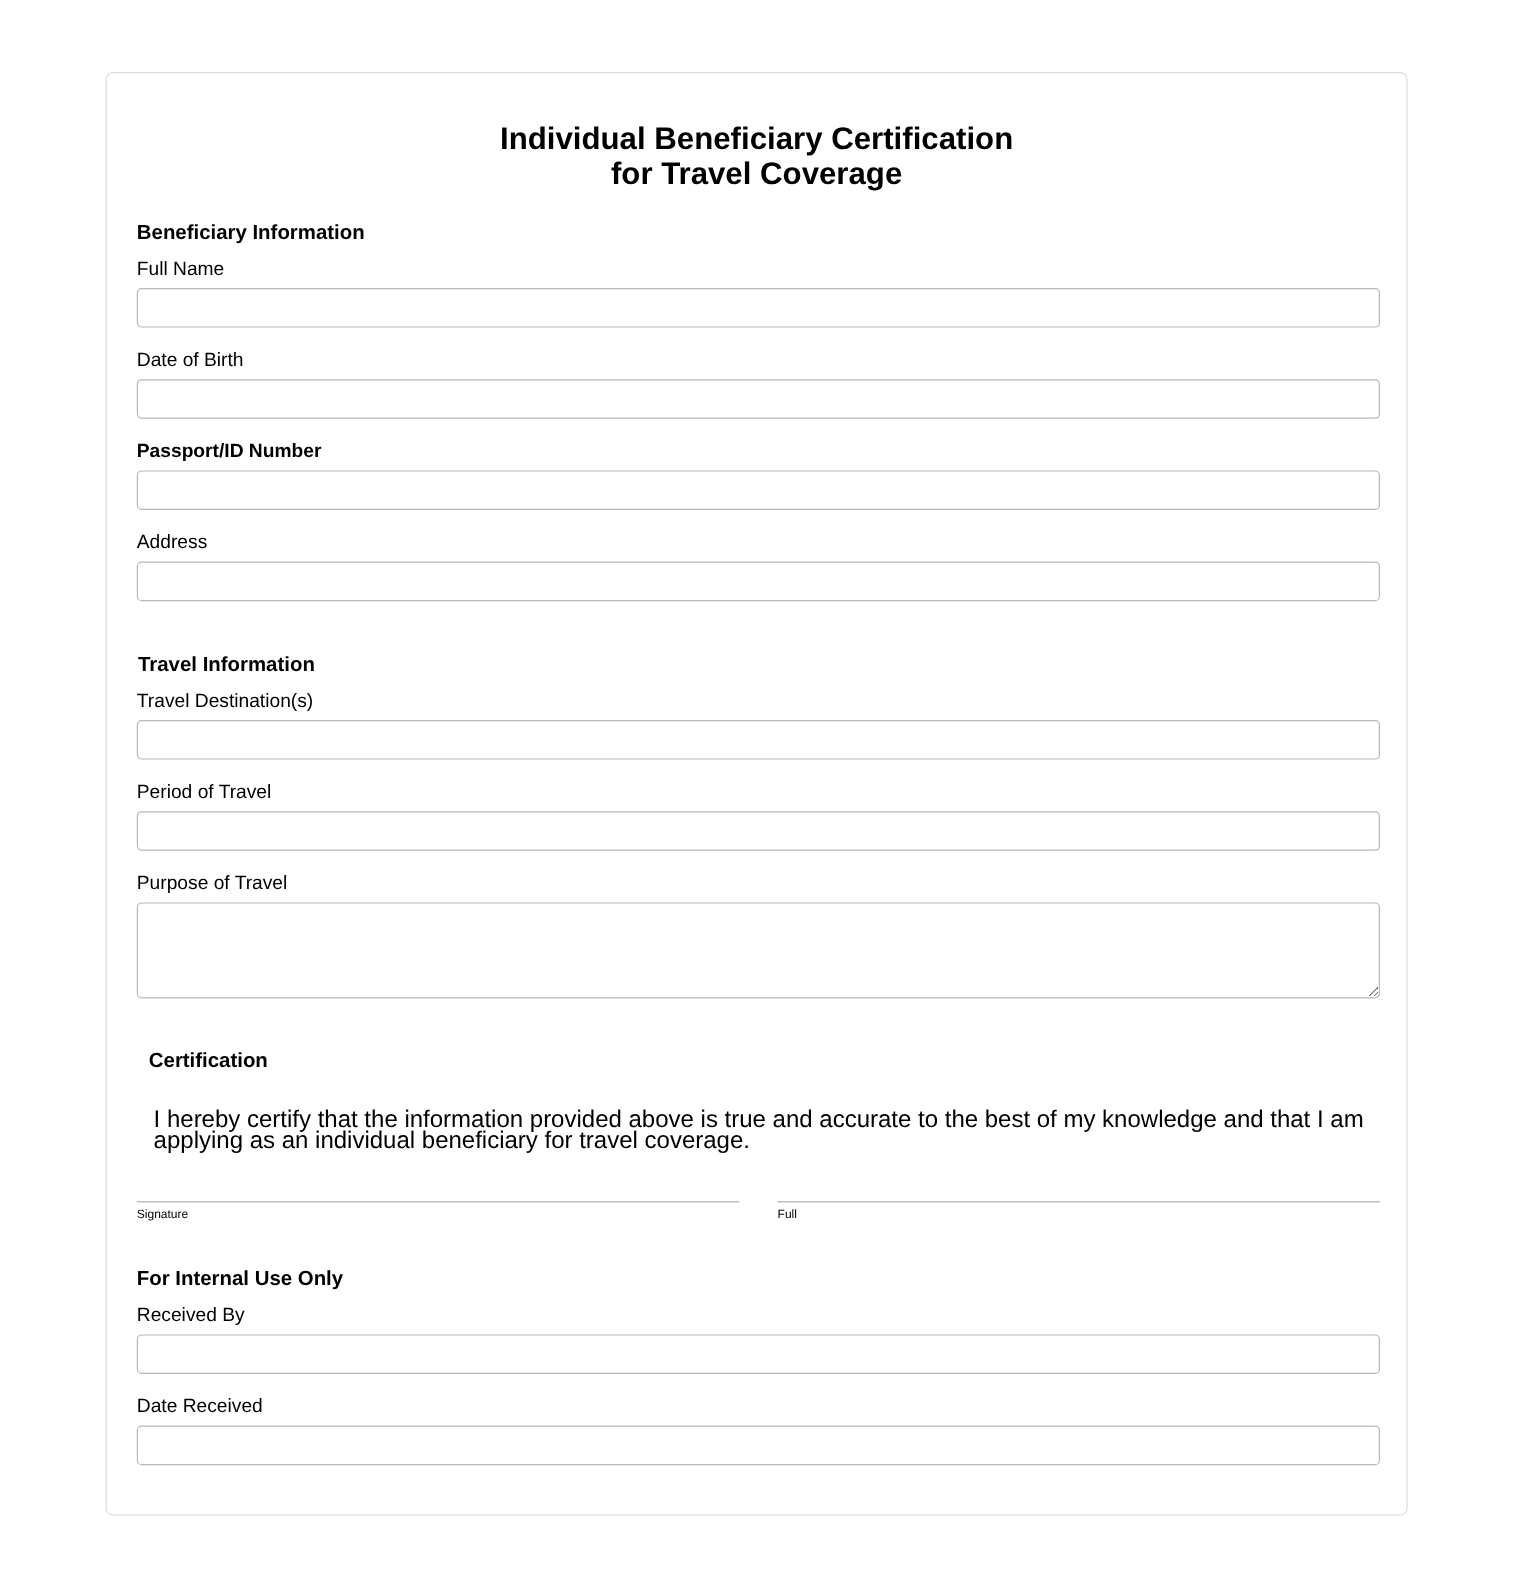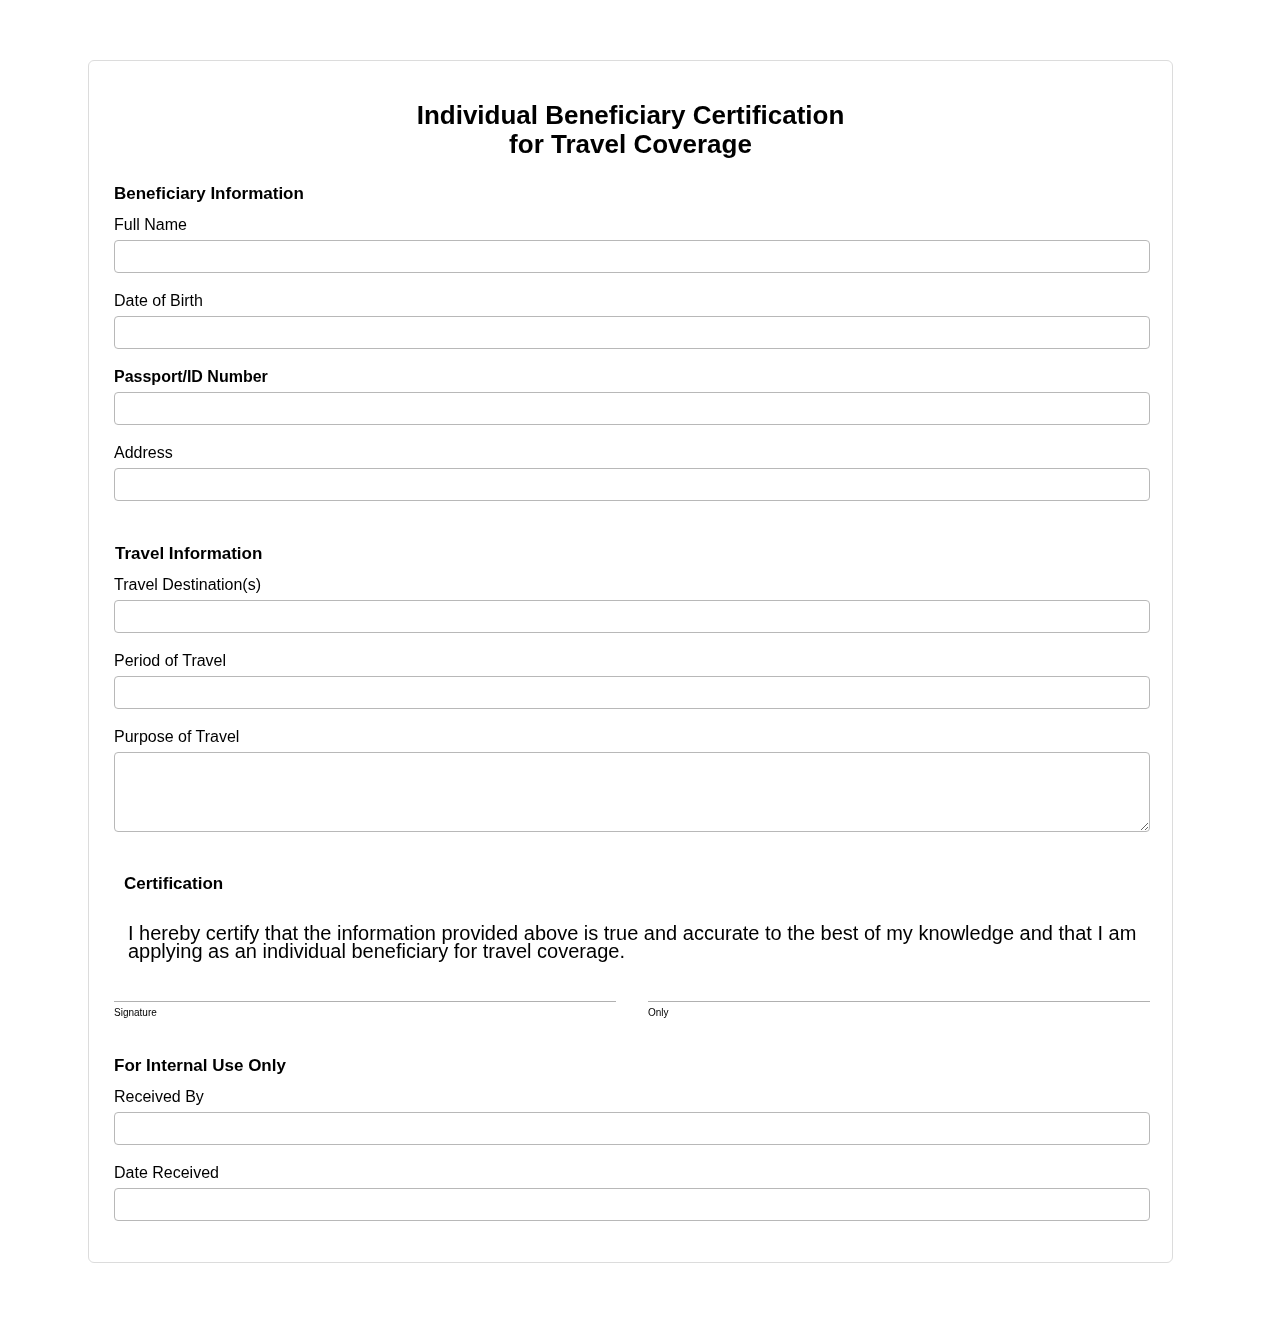--- a/index.html
+++ b/index.html
@@ -59,21 +59,21 @@
   <textarea class="input" style="top: 691px;"></textarea>
 
   <h2 class="section-title" style="top:813px;margin-left:10px;">Certification</h2>
 
   <p class="cert-text" style="top:849px;">I hereby certify that the information provided above is true and accurate to the best of my knowledge and that I am applying as an individual beneficiary for travel coverage.</p>
 
   <div class="sig-line" style="left:25px;"></div>
   <span class="sig-label" style="left:25px;">Signature</span>
 
   <div class="sig-line" style="left:559px;"></div>
-  <span class="sig-label" style="left:559px;">Only</span>
+  <span class="sig-label" style="left:559px;">Full</span>
 
   <h2 class="section-title" style="top:995px;">For Internal Use Only</h2>
 
   <label class="label" style="top:1027px;">Received By</label>
   <input class="input" style="top: 1051px;" type="text" value="">
 
   <label class="label" style="top:1103px;">Date Received</label>
   <input class="input" style="top: 1127px;" type="text" value="">
 </div>
 

